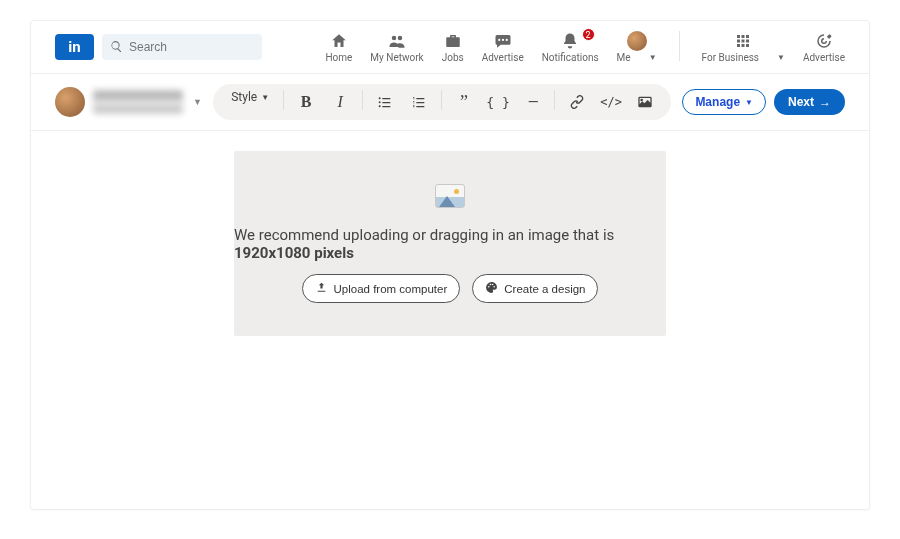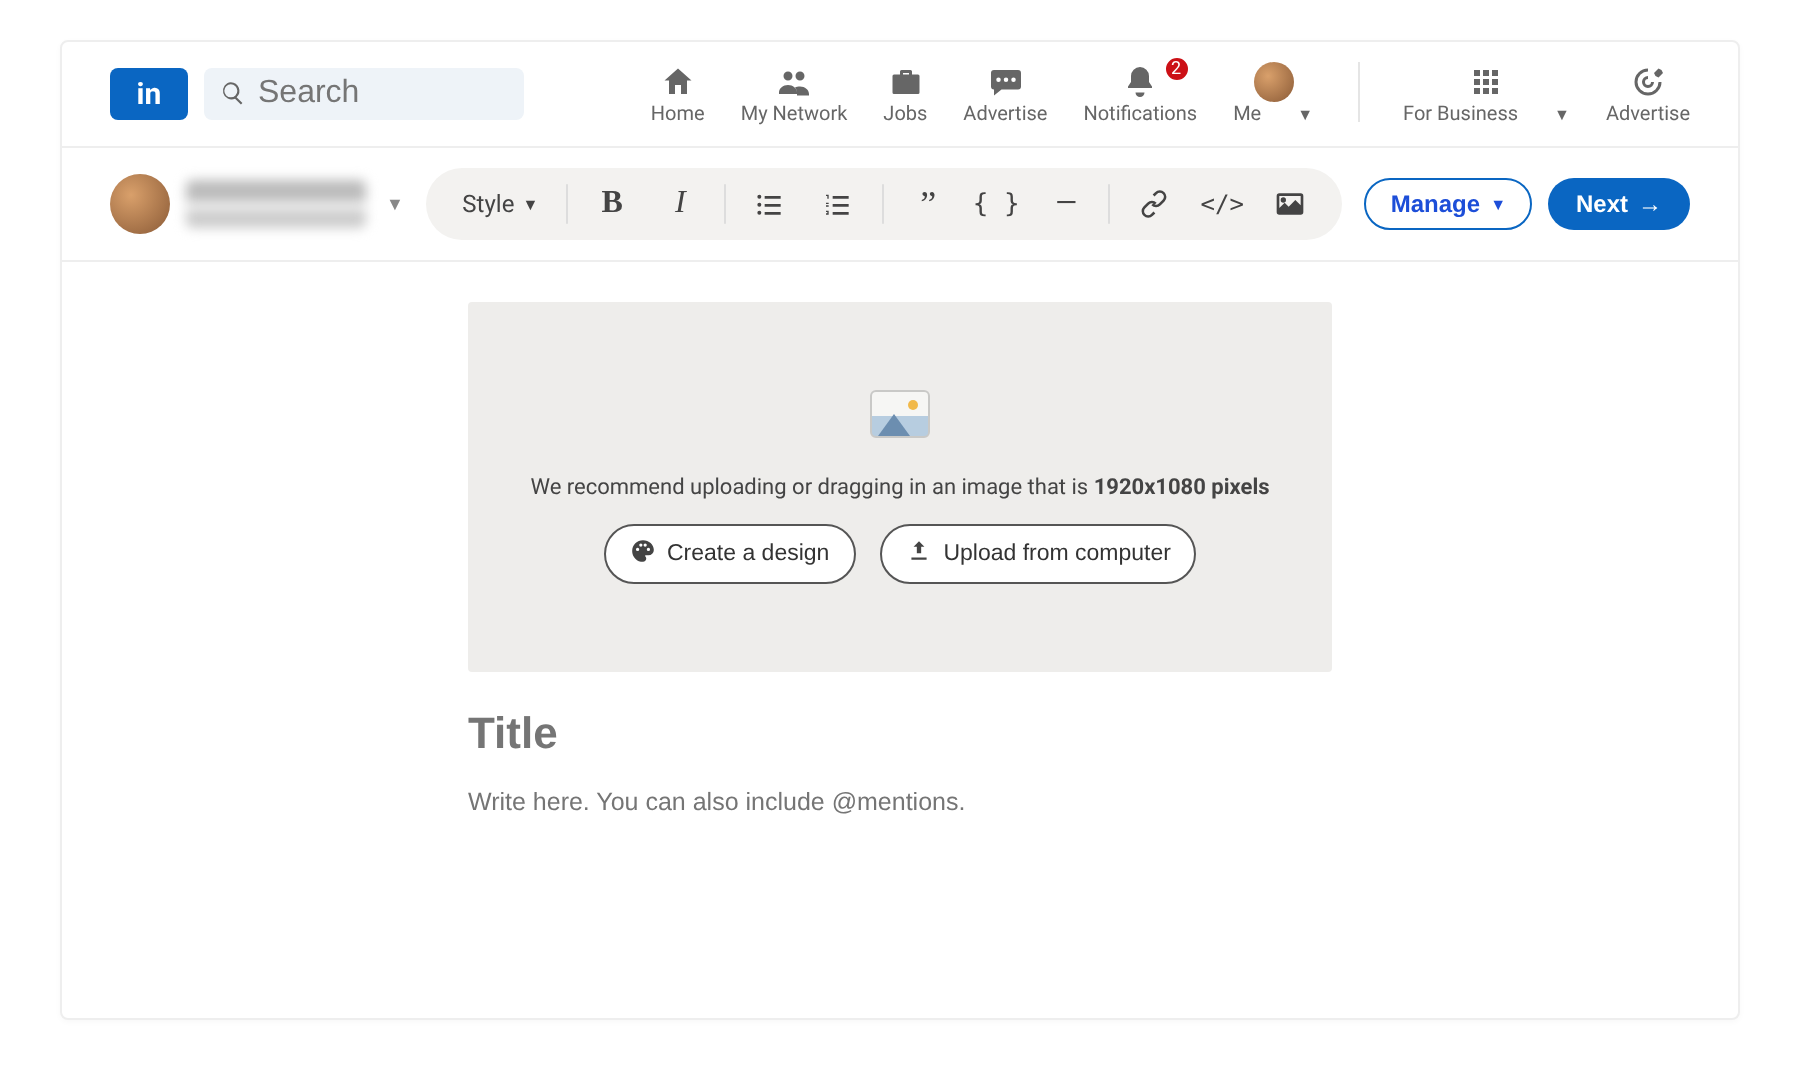--- a/index.html
+++ b/index.html
@@ -3,53 +3,53 @@
 <meta charset="utf-8">
 <style>
   * { box-sizing: border-box; margin: 0; padding: 0; }
   body { font-family: -apple-system, BlinkMacSystemFont, "Segoe UI", Roboto, Arial, sans-serif; background:#fff; width:900px; height:539px; overflow:hidden; }
   .shell { margin:20px 30px; border:1px solid #eee; border-radius:4px; background:#fff; box-shadow:0 1px 3px rgba(0,0,0,0.03); height:490px; overflow:hidden; }
   
   .topnav { display:flex; align-items:center; padding:10px 24px; gap:8px; }
   .logo { width:39px; height:26px; background:#0a66c2; color:#fff; border-radius:4px; display:flex; align-items:center; justify-content:center; font-weight:700; font-size:15px; }
   .search { flex:0 0 160px; height:26px; background:#eef3f8; border-radius:4px; display:flex; align-items:center; padding:0 8px; gap:6px; }
   .search svg { width:13px; height:13px; fill:#666; }
-  .search input { border:none; background:transparent; font-size:16px; color:#7f1d1d; outline:none; width:100%; }
+  .search input { border:none; background:transparent; font-size:12px; color:#7f1d1d; outline:none; width:100%; }
   .nav-spacer { flex:1; }
   .nav-items { display:flex; align-items:flex-start; gap:18px; }
   .nav-item { display:flex; flex-direction:column; align-items:center; gap:1px; cursor:pointer; color:#666; font-size:10px; position:relative; }
   .nav-item .icon { width:20px; height:20px; display:flex; align-items:center; justify-content:center; }
   .nav-item svg { width:18px; height:18px; fill:#666; }
   .badge { position:absolute; top:-3px; right:4px; background:#cc1016; color:#fff; border-radius:50%; width:13px; height:13px; font-size:9px; display:flex; align-items:center; justify-content:center; border:1.5px solid #fff; }
   .avatar-sm { width:20px; height:20px; border-radius:50%; background:radial-gradient(circle at 35% 35%, #d9a06b, #8a5a36); }
   .vdiv { width:1px; height:30px; background:#e5e5e5; margin:0 4px; }
   .caret { font-size:8px; margin-left:2px; }
   .nav-label-row { display:flex; align-items:center;gap:16px; }
   
   .subbar { display:flex; align-items:center; padding:10px 24px; border-top:1px solid #eee; border-bottom:1px solid #eee; }
   .author { display:flex; align-items:center; gap:8px; }
   .avatar-md { width:30px; height:30px; border-radius:50%; background:radial-gradient(circle at 35% 35%, #d9a06b, #8a5a36); }
   .author-text { filter:blur(3px); width:90px; height:24px; background:linear-gradient(#bbb 45%, transparent 45%, transparent 60%, #ccc 60%); border-radius:3px; }
   .author-caret { font-size:9px; color:#888; margin-left:2px; }
   .center-flex { flex:1; display:flex; justify-content:center; }
-  .toolbar { background:#f3f2f0; border-radius:22px; padding:6px 14px; display:flex; align-items:center; gap:10px; }
+  .toolbar { background:#f3f2f0; border-radius:22px; padding:6px 14px; display:flex; align-items:flex-start; gap:10px; }
   .tool { width:24px; height:24px; display:flex; align-items:center; justify-content:center; cursor:pointer; color:#444; border-radius:4px; }
   .tool svg { width:16px; height:16px; fill:#444; }
   .style-btn { font-size:12px; color:#444; display:flex; align-items:center; gap:4px; padding:0 4px; cursor:pointer; }
   .tool.sep { width:1px; height:20px; background:#ddd; cursor:default; }
   .actions { display:flex; align-items:center; gap:8px; }
   .btn-outline { border:1.5px solid #0a66c2; color:#1d4ed8; background:#fff; border-radius:18px; padding:5px 12px; font-size:12px; font-weight:600; display:flex; align-items:center; gap:5px; cursor:pointer; }
   .btn-solid { background:#0a66c2; color:#fff; border:none; border-radius:18px; padding:6px 14px; font-size:12px; font-weight:600; display:flex; align-items:center; gap:5px; cursor:pointer; }
   
   .editor { padding:20px 0 0 0; }
   .cover { width:432px; margin:0 auto; background:#eeedeb; height:185px; display:flex; flex-direction:column; align-items:center; justify-content:center; gap:12px; border-radius:2px; }
   .cover-thumb { width:30px; height:24px; border:1px solid #c9c9c7; border-radius:3px; background:linear-gradient(to bottom,#f6f6f4 55%,#b7cde0 55%); position:relative; overflow:hidden; margin-bottom:6px; }
   .cover-thumb::before { content:''; position:absolute; bottom:0; left:3px; width:0; height:0; border-left:8px solid transparent; border-right:8px solid transparent; border-bottom:11px solid #6c8eb0; }
   .cover-thumb::after { content:''; position:absolute; top:4px; right:5px; width:5px; height:5px; background:#f1b94a; border-radius:50%; }
-  .rec { font-size:11px; color:#444; }
+  .rec { font-size:15px; color:#444; }
   .rec b { font-weight:700; }
   .cover-btns { display:flex; gap:12px; }
   .pill { border:1px solid #555; background:#fff; border-radius:18px; padding:6px 12px; font-size:11.5px; color:#333; display:flex; align-items:center; gap:6px; cursor:pointer; }
   .pill svg { width:13px; height:13px; fill:#444; }
   .article { width:432px; margin:18px auto 0; }
   .title-input { font-size:22px; font-weight:700; color:#777; border:none; outline:none; width:100%; }
   .body-input { margin-top:14px; font-size:12.5px; color:#888; border:none; outline:none; width:100%; }
 </style>
 </head>
 <body>
@@ -211,30 +211,26 @@
 
   <div class="editor">
     <div class="cover">
       <div class="cover-thumb"></div>
       <div class="rec">
         <span>We recommend uploading or dragging in an image that is </span><b>1920x1080 pixels</b>
       </div>
       <div class="cover-btns">
         <button class="pill">
           <span><svg viewBox="0 0 24 24">
+                <path d="M12 3l5 5h-3v6h-4V8H7l5-5zM5 18h14v2H5z"></path>
+              </svg></span>
+          <span>Upload from computer</span>
+        </button>
+        <button class="pill">
+          <span><svg viewBox="0 0 24 24">
                 <path d="M12 2a10 10 0 100 20c1.7 0 3-1.3 3-3 0-.8-.3-1.5-.8-2-.4-.4-.2-1 .3-1H17a5 5 0 005-5c0-5-4.5-9-10-9zM7 12a1.5 1.5 0 110-3A1.5 1.5 0 017 12zm3-4a1.5 1.5 0 110-3 1.5 1.5 0 010 3zm4 0a1.5 1.5 0 110-3 1.5 1.5 0 010 3zm3 4a1.5 1.5 0 110-3 1.5 1.5 0 010 3z"></path>
               </svg></span>
           <span>Create a design</span>
         </button>
-        <button class="pill">
-          <span><svg viewBox="0 0 24 24">
-                <path d="M12 3l5 5h-3v6h-4V8H7l5-5zM5 18h14v2H5z"></path>
-              </svg></span>
-          <span>Upload from computer</span>
-        </button>
-      </div>
-    </div>
-    <div class="article">
-      <input class="title-input" type="text" placeholder="Title" style="">
-      <input class="body-input" type="text" placeholder="Write here. You can also include @mentions." style="">
+      </div>
     </div>
   </div>
 </div>
 
 </body></html>

